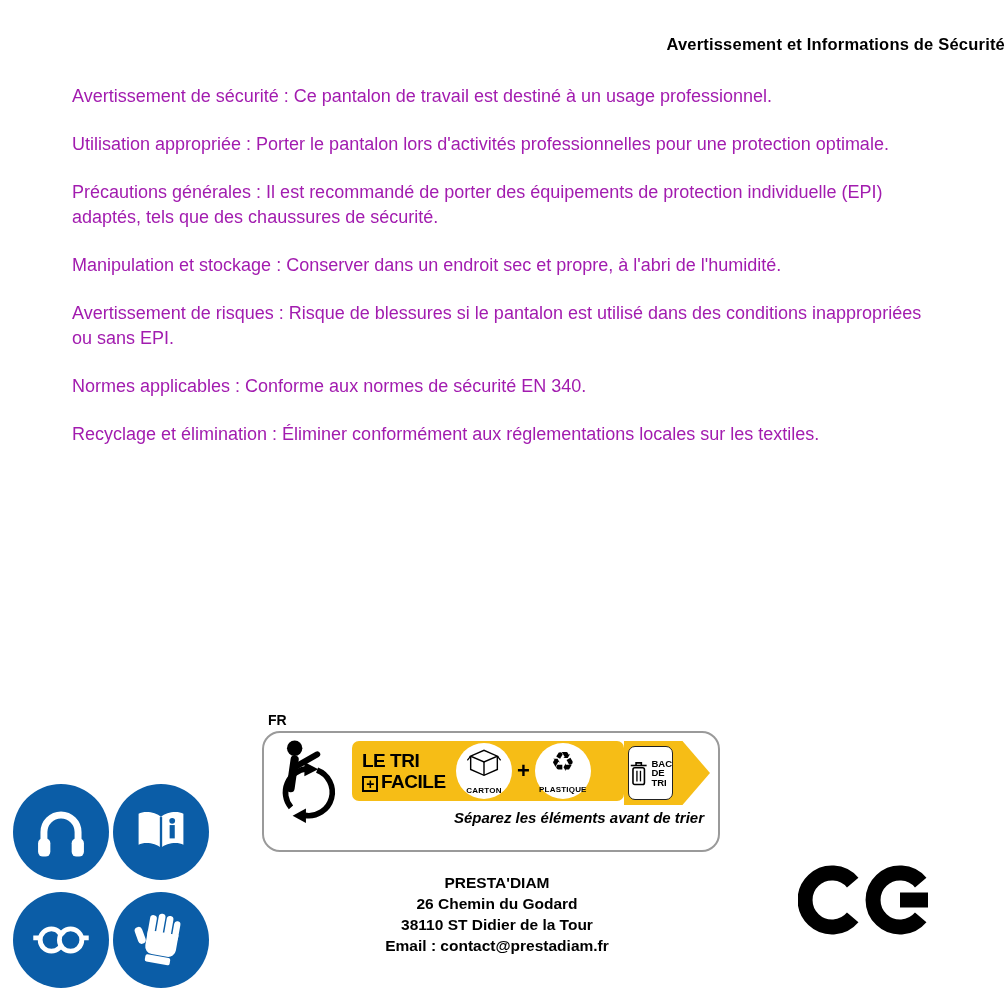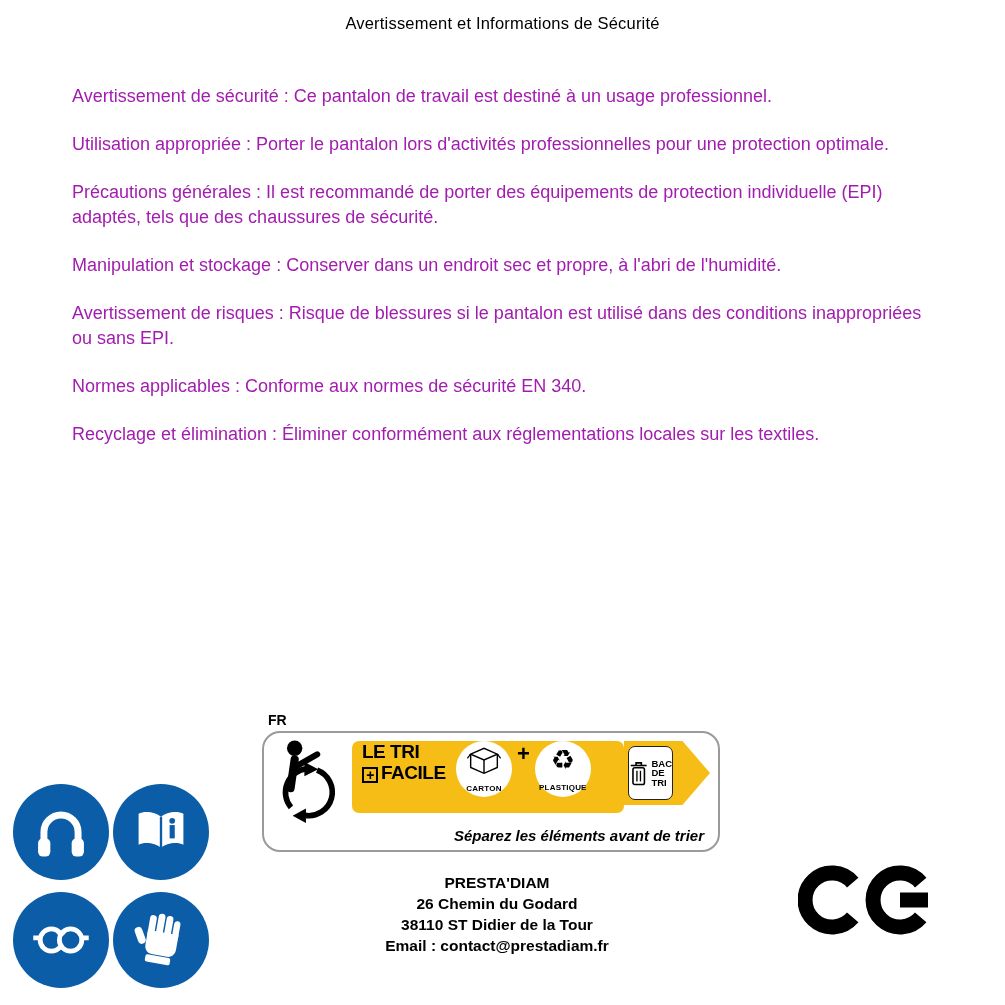--- a/index.html
+++ b/index.html
@@ -3,39 +3,39 @@
 <meta charset="utf-8">
 <title>Page</title>
 <style>
   * { box-sizing: border-box; }
   html,body { margin:0; padding:0; }
   body {
     width:1005px; height:1005px; background:#ffffff; position:relative;
     font-family:"Liberation Sans", sans-serif; color:#000; overflow:hidden;
   }
   .title {
-    margin:0; padding-top:14px; text-align:center;
-    font-size:16.5px; font-weight:normal; letter-spacing:.2px;
+    margin:0; padding-top:35px; text-align:right;
+    font-size:16.5px; font-weight:bold; letter-spacing:.2px;
   }
   .paragraphs {
     position:absolute; left:72px; top:84px; width:868px;
     font-size:18px; line-height:25px; color:#a21caf;
   }
   .paragraphs p { margin:0 0 23px 0; }
 
   
   .fr-label { position:absolute; left:268px; top:712px; font-size:14px; font-weight:bold; }
   .banner {
     position:absolute; left:262px; top:731px; width:458px; height:121px;
     border:2px solid #9a9a9a; border-radius:18px; background:#fff;
   }
   .triman { position:absolute; left:8px; top:6px; }
   .band {
-    position:absolute; left:88px; top:8px; width:272px; height:72px;
-    background:#F6BD16; border-radius:7px; display:flex; align-items:flex-start;
+    position:absolute; left:88px; top:8px; width:272px; height:60px;
+    background:#F6BD16; border-radius:7px; display:flex; align-items:center;
   }
   .tri-text { margin-left:10px; width:94px; font-weight:bold; font-size:19px; line-height:21px; letter-spacing:-.5px; white-space:nowrap; }
   .plus-box {
     display:inline-block; width:16px; height:16px; border:2.2px solid #000;
     font-size:14px; line-height:12px; text-align:center; vertical-align:-1px; margin-right:3px; font-weight:bold;
   }
   .mat-circle {
     width:56px; height:56px; border-radius:50%; background:#fff; flex:0 0 auto;
     display:flex; flex-direction:column; align-items:center; justify-content:center;
   }
@@ -45,21 +45,21 @@
   .arrow {
     position:absolute; left:360px; top:8px; width:86px; height:64px; background:#F6BD16;
     clip-path:polygon(0 0, 68% 0, 100% 50%, 68% 100%, 0 100%);
   }
   .bin-box {
     position:absolute; left:4px; top:5px; width:45px; height:54px; background:#fff;
     border:1.5px solid #222; border-radius:7px;
     display:flex; align-items:center; justify-content:center; gap:3px;
   }
   .bin-text { font-size:9.5px; font-weight:bold; line-height:9.5px; }
-  .tagline { position:absolute; right:14px; bottom:6px; font-style:italic; font-weight:bold; font-size:15px; }
+  .tagline { position:absolute; right:14px; bottom:24px; font-style:italic; font-weight:bold; font-size:15px; }
 
   
   .responsible {
     position:absolute; left:252px; top:872px; width:490px; text-align:center;
     font-weight:bold; font-size:15.5px; line-height:21px;
   }
 
   
   .safety-icons {
     position:absolute; left:13px; top:784px;

